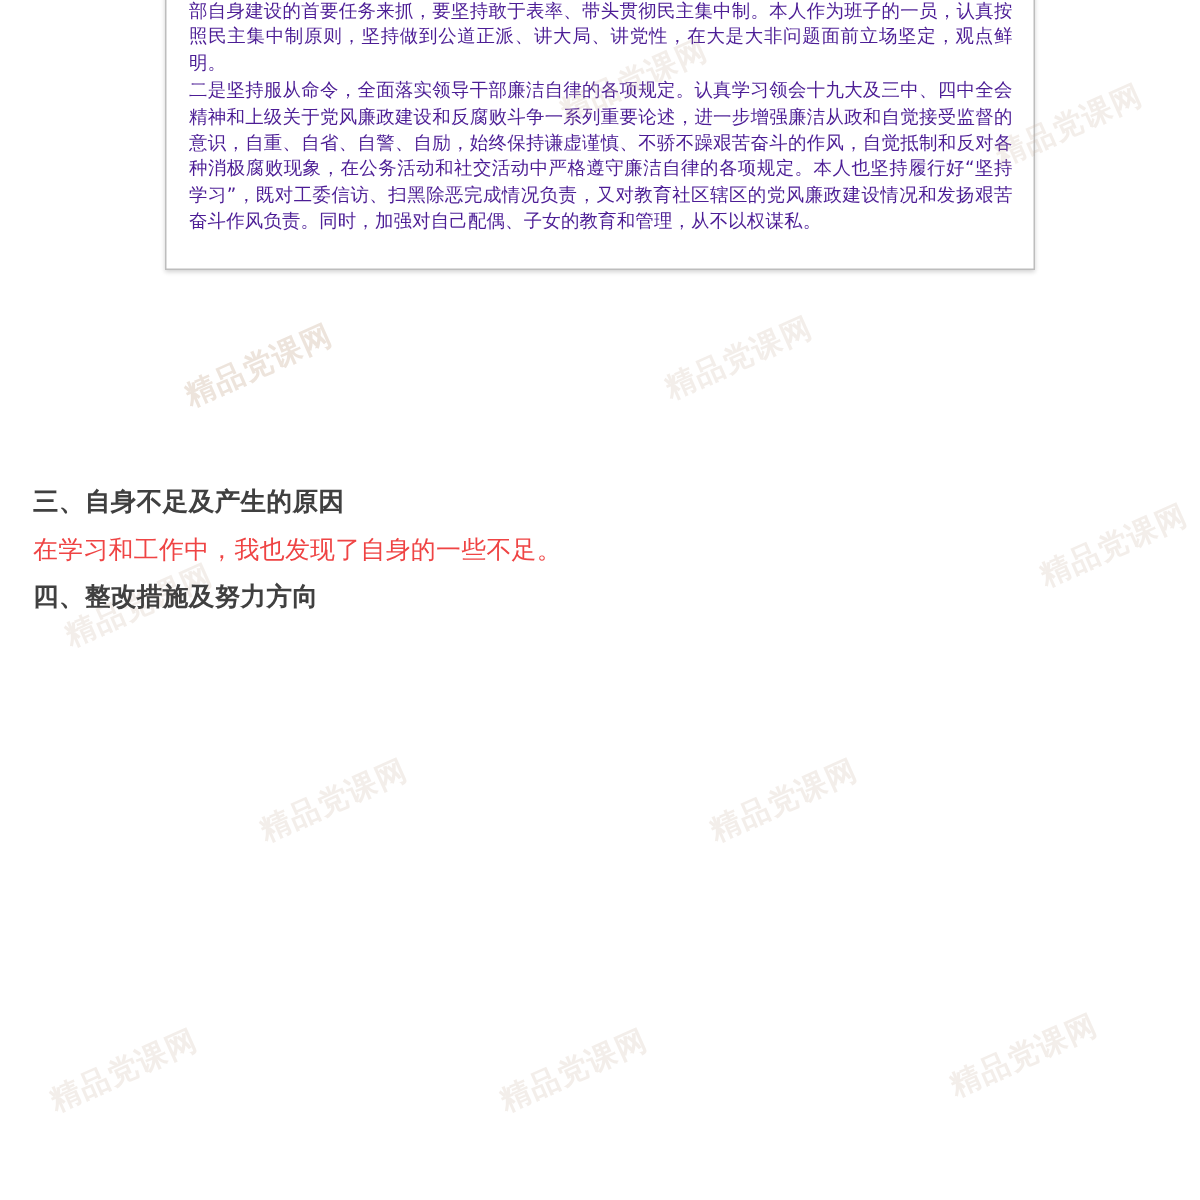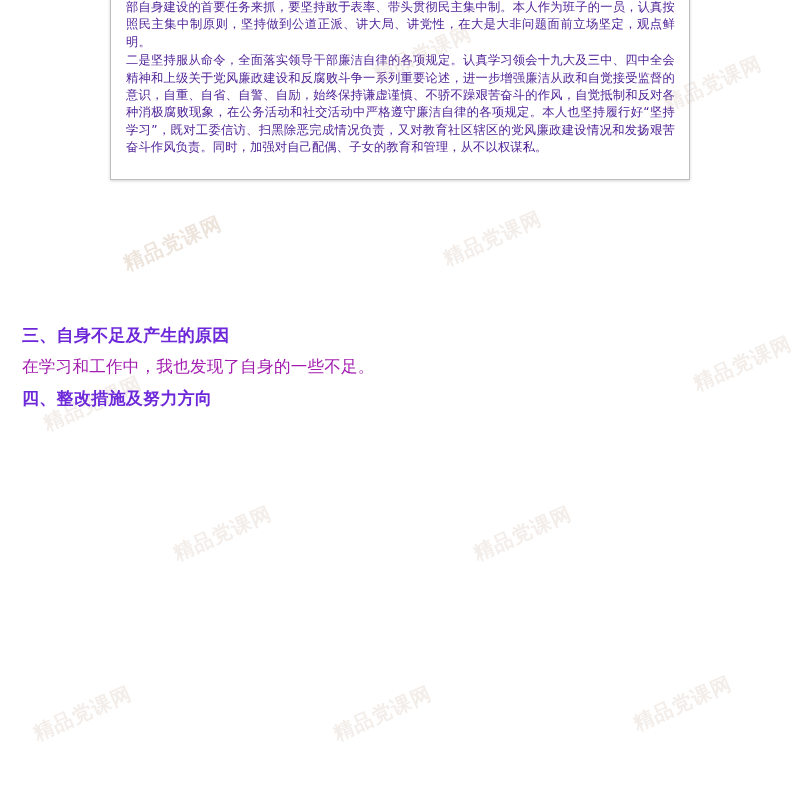--- a/index.html
+++ b/index.html
@@ -49,29 +49,29 @@
   
   .body-wrap {
     position: absolute;
     left: 22px;
     top: 320px;
     width: 758px;
   }
   .heading {
     font-size: 17px;
     font-weight: bold;
-    color: #6d28d9;
+    color: #404040;
     line-height: 30px;
     margin: 0 0 2px 0;
     letter-spacing: 0.3px;
   }
   .para {
     font-size: 16.6px;
     line-height: 30.5px;
-    color: #a21caf;
+    color: #ef4444;
     margin: 0;
     text-align: justify;
     letter-spacing: 0.2px;
   }
 
   
   .wm {
     position: absolute;
     color: rgba(196, 166, 140, 0.30);
     font-size: 20px;

